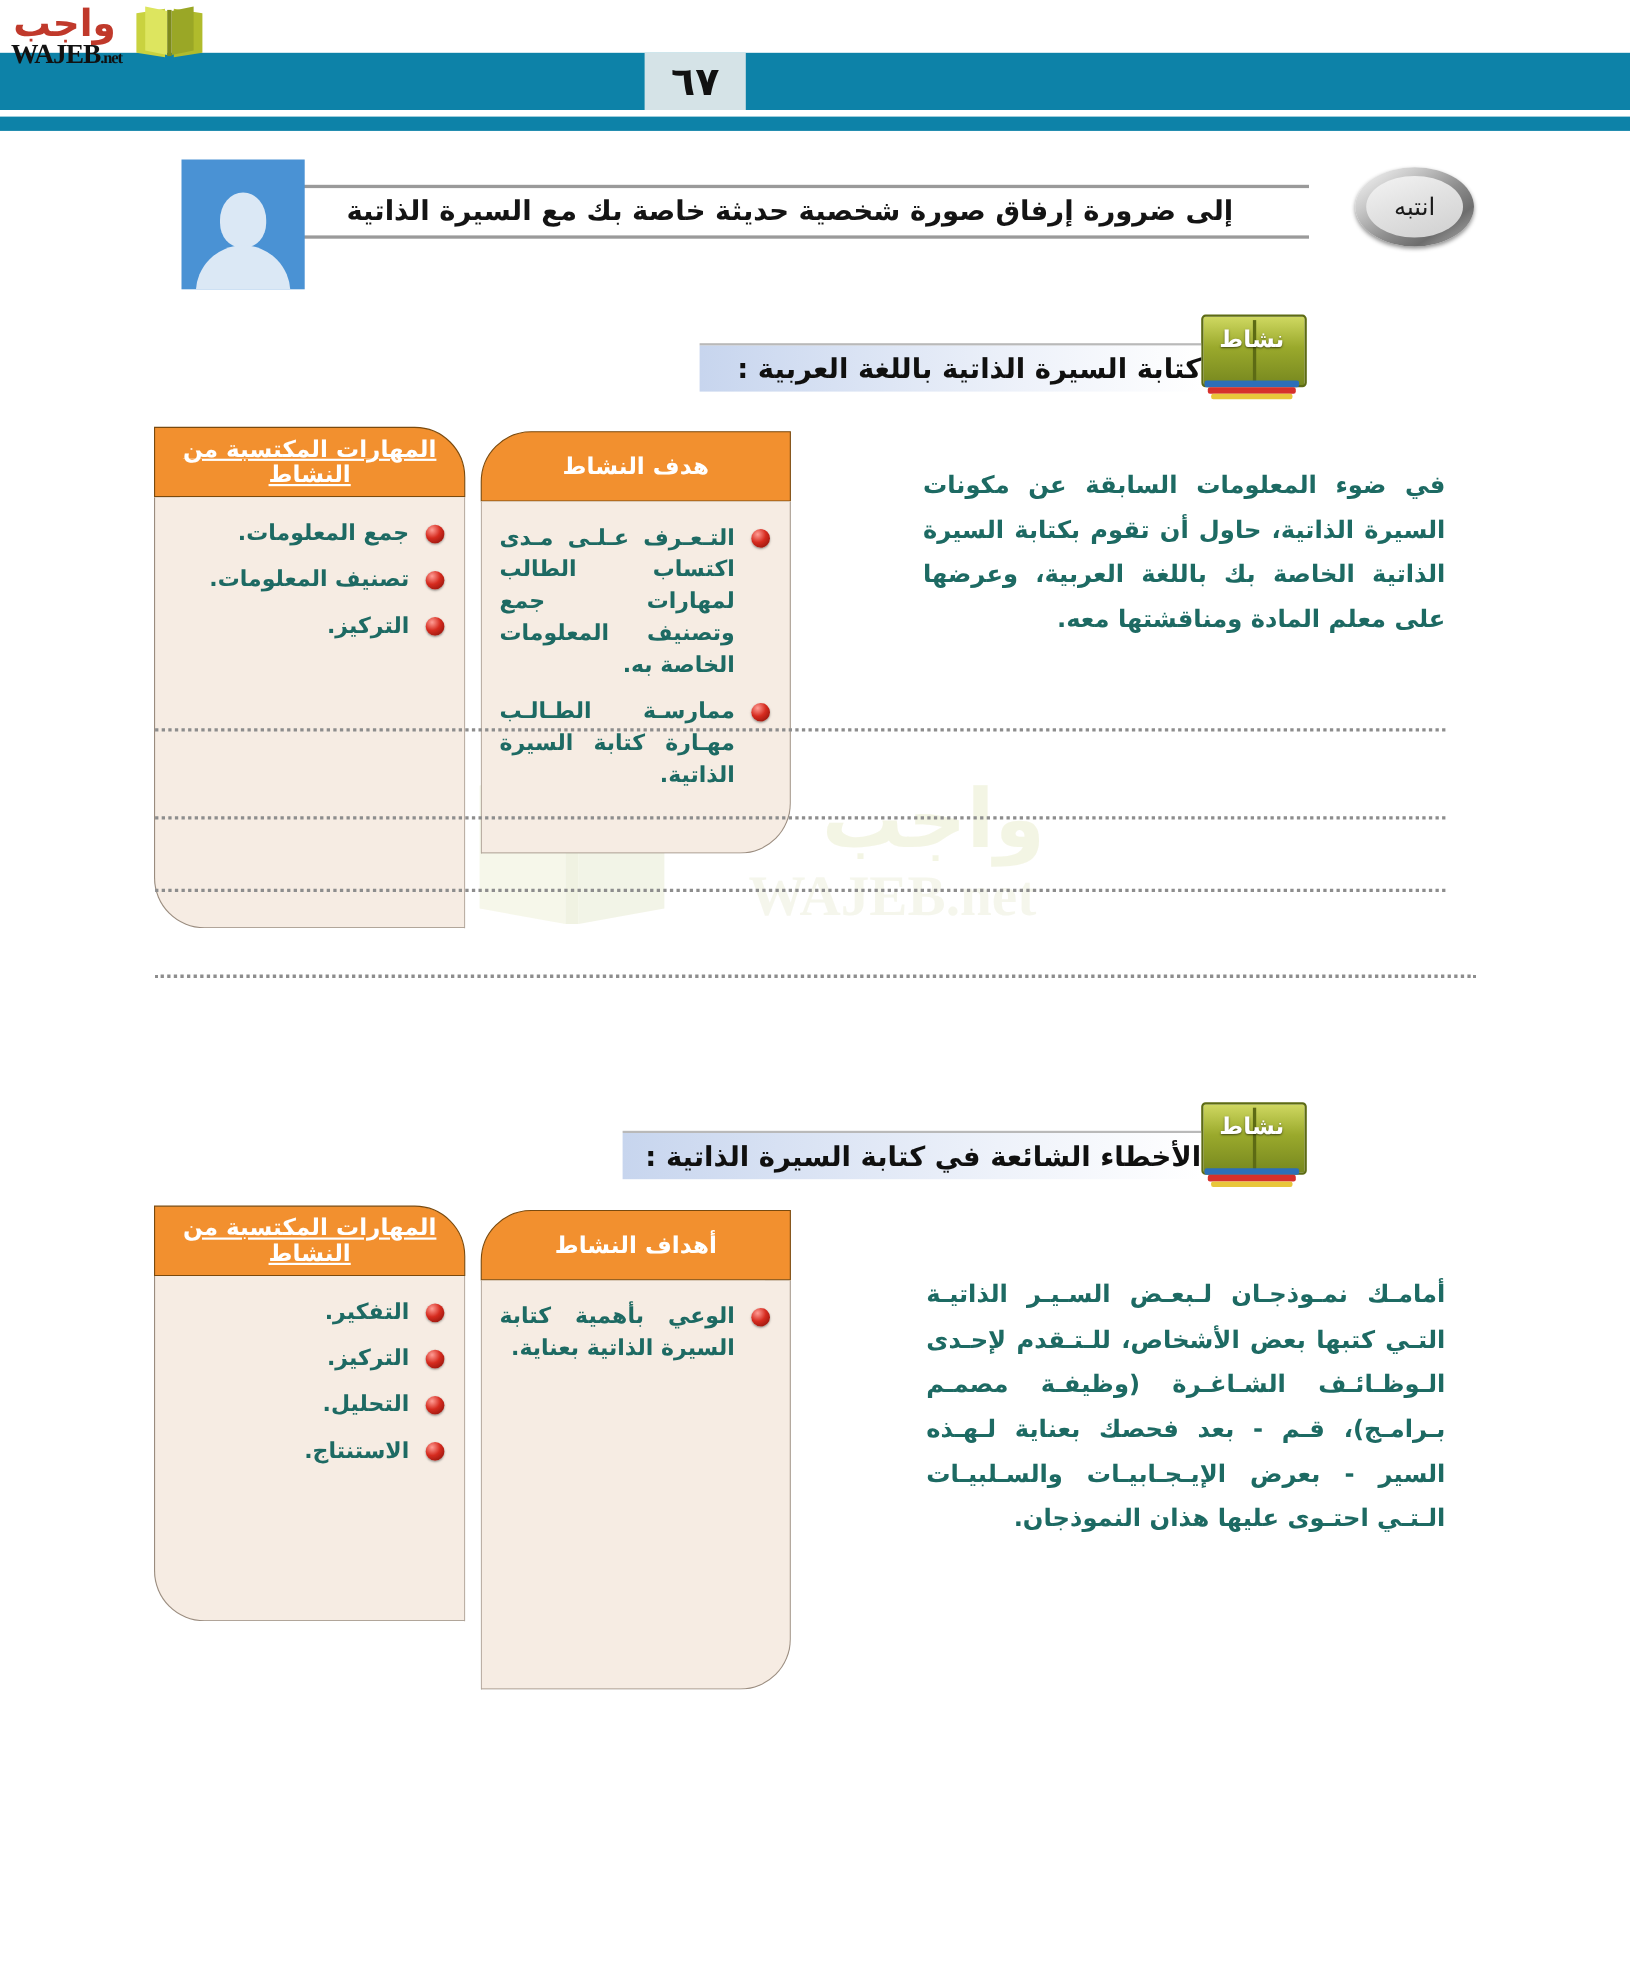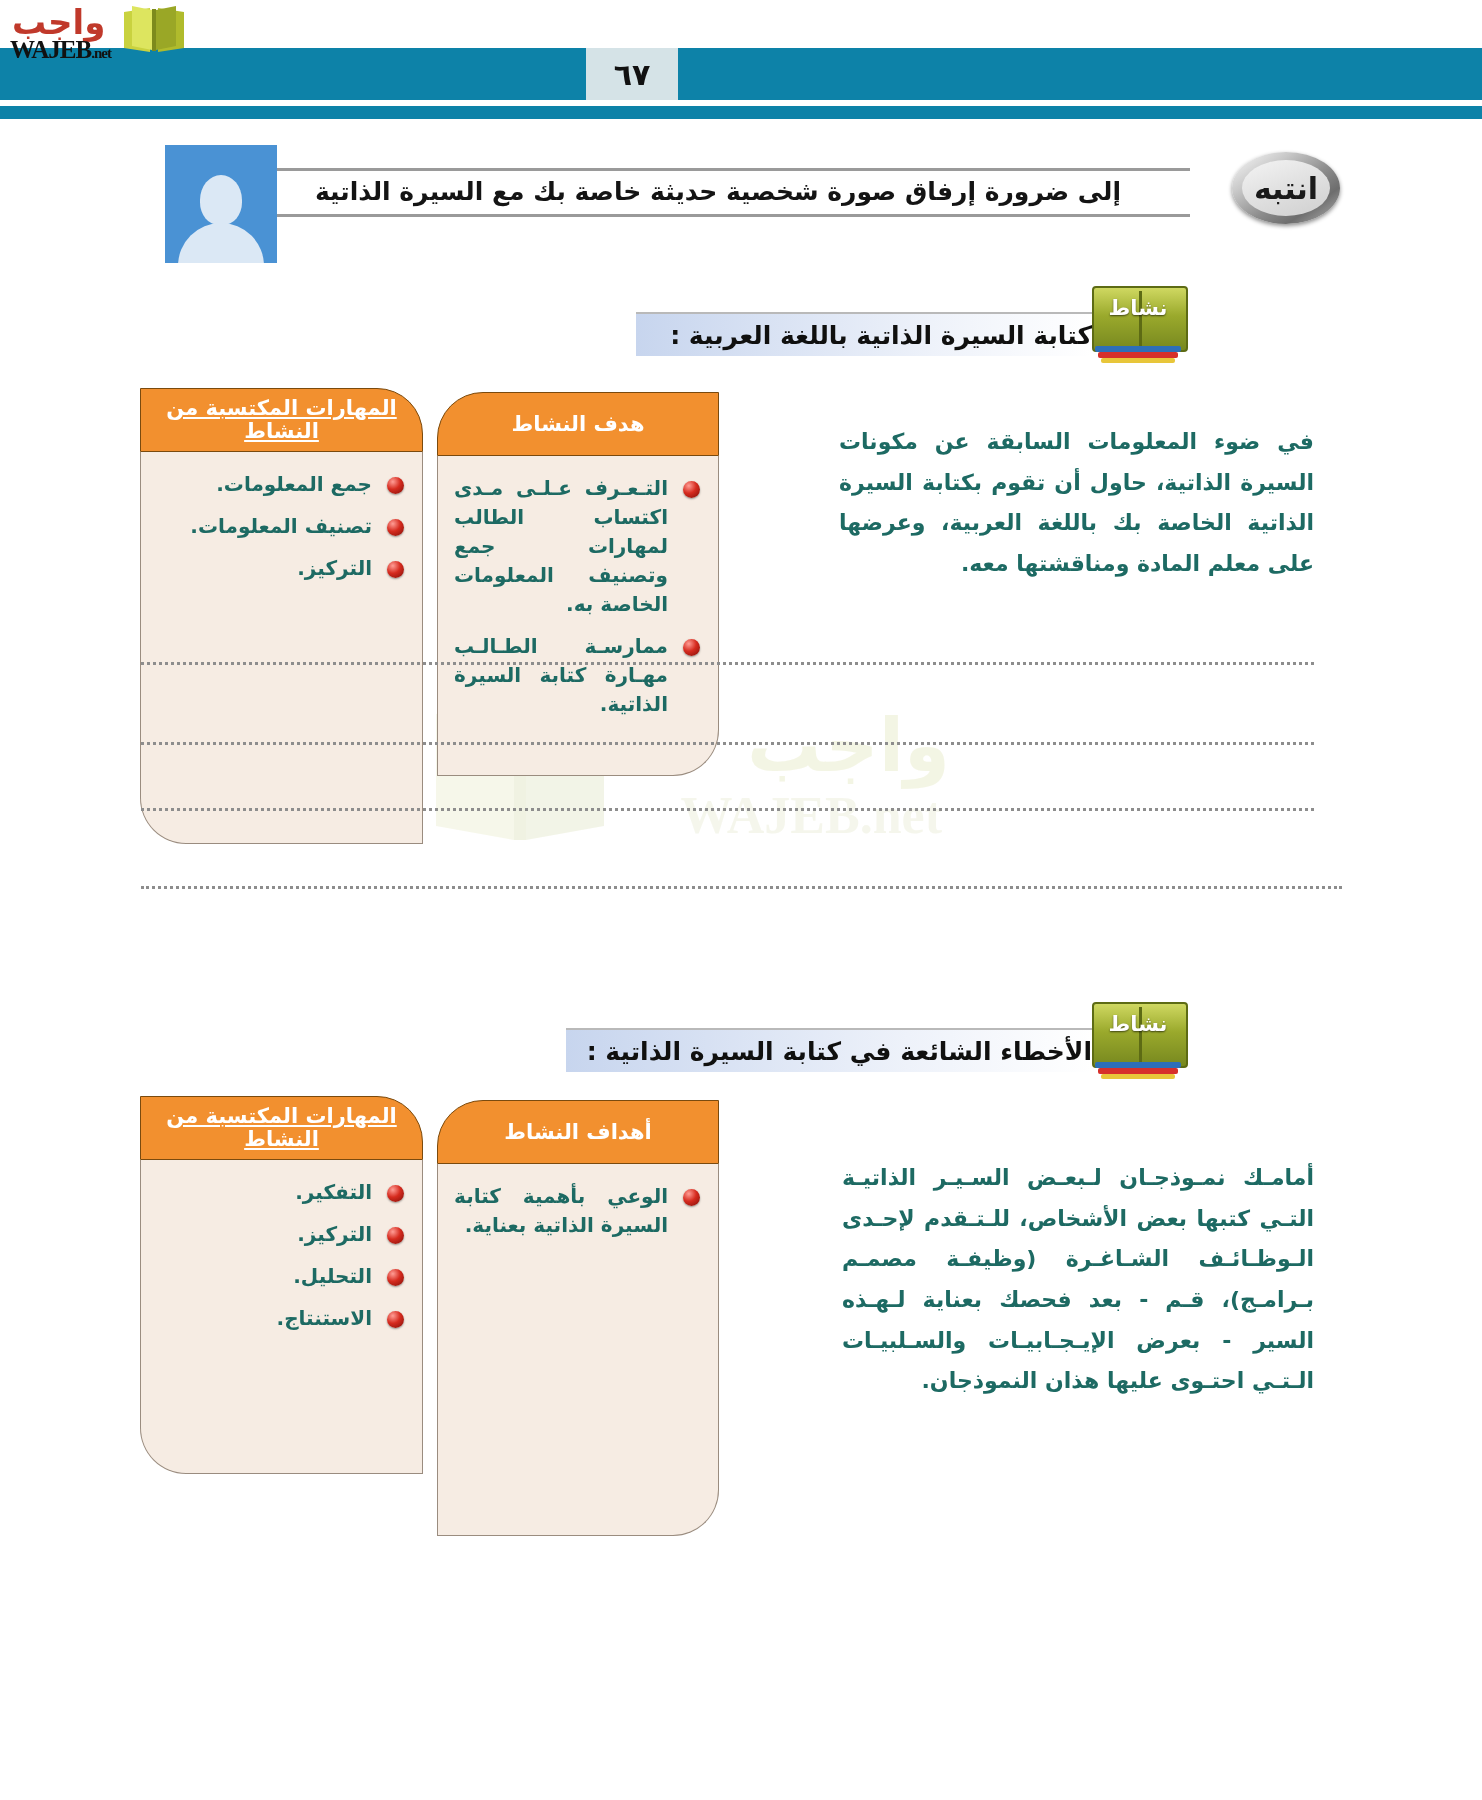--- a/index.html
+++ b/index.html
@@ -9,21 +9,21 @@
     font-family:"DejaVu Sans","Liberation Sans",sans-serif;
   }
 
   
   .hdr-band{position:absolute;left:0;top:48px;width:1482px;height:52px;background:#0d82a8;}
   .hdr-rule{position:absolute;left:0;top:106px;width:1482px;height:13px;background:#0d82a8;}
   .pagenum-box{
     position:absolute;left:586px;top:48px;width:92px;height:52px;
     background:#d5e3e7;display:flex;align-items:center;justify-content:center;
   }
-  .pagenum-box span{font-size:30px;font-weight:bold;color:#111;letter-spacing:1px;}
+  .pagenum-box span{font-size:36px;font-weight:bold;color:#111;letter-spacing:1px;}
 
   
   .logo{position:absolute;left:8px;top:2px;width:178px;height:58px;}
   .logo-ar{position:absolute;left:4px;top:0px;font-size:34px;font-weight:bold;color:#c0392b;
            font-family:"DejaVu Sans",sans-serif;}
   .logo-en{position:absolute;left:2px;top:34px;font-size:25px;font-weight:bold;color:#111;
            font-family:"Liberation Serif",serif;letter-spacing:-1px;}
   .logo-en .dotnet{font-size:15px;}
   .logo-book{position:absolute;left:114px;top:2px;width:64px;height:52px;}
 
@@ -32,21 +32,21 @@
   .attn-badge .ring{
     position:absolute;inset:0;border-radius:50%;
     background:linear-gradient(145deg,#fdfdfd 0%,#c9c9c9 28%,#8e8e8e 55%,#6d6d6d 75%,#b9b9b9 100%);
     box-shadow:0 2px 4px rgba(0,0,0,.45);
   }
   .attn-badge .inner{
     position:absolute;left:10px;top:8px;right:10px;bottom:8px;border-radius:50%;
     background:linear-gradient(160deg,#f4f4f4 0%,#e2e2e2 45%,#cfcfcf 100%);
     display:flex;align-items:center;justify-content:center;
   }
-  .attn-badge .inner span{font-size:30px;font-weight:bold;color:#1a1a1a;}
+  .attn-badge .inner span{font-size:22px;font-weight:normal;color:#1a1a1a;}
 
   .attn-text{
     position:absolute;right:292px;top:168px;width:944px;
     border-top:3px solid #9a9a9a;border-bottom:3px solid #9a9a9a;
     padding:6px 14px 8px 14px;box-sizing:border-box;
     text-align:center;font-size:25px;font-weight:bold;color:#141414;
   }
 
   .photo-box{
     position:absolute;left:165px;top:145px;width:112px;height:118px;

